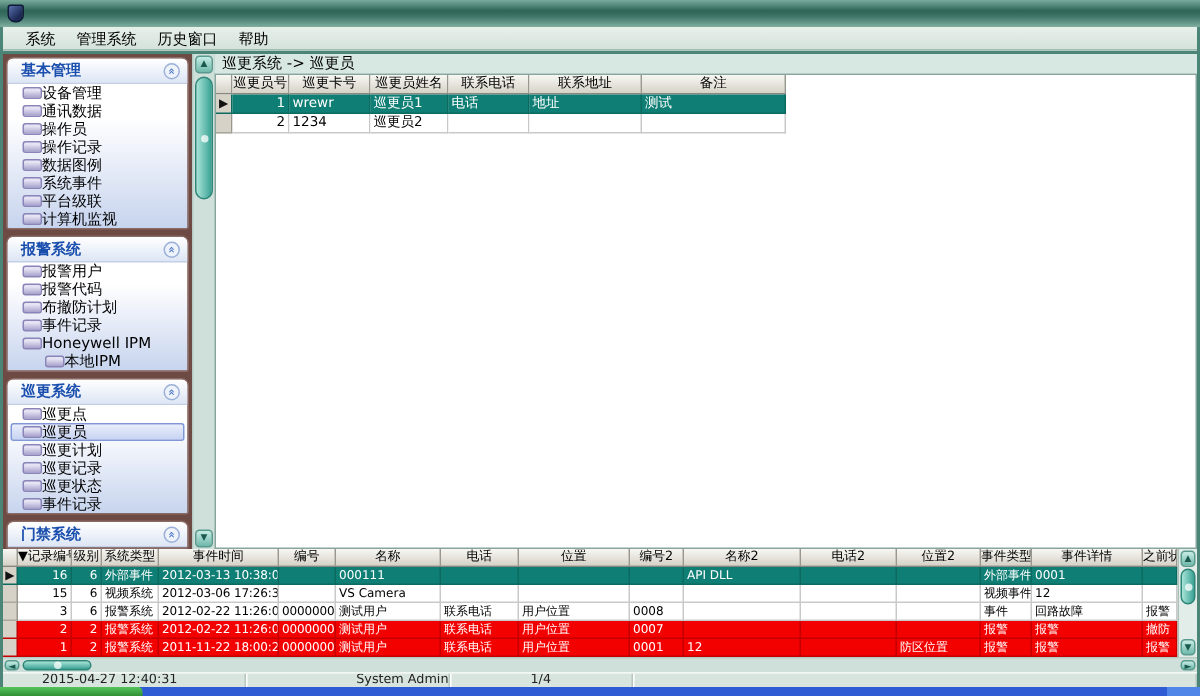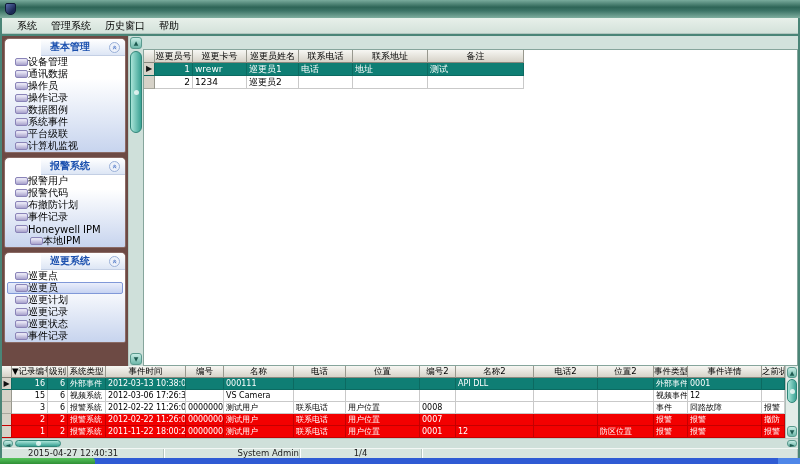--- a/index.html
+++ b/index.html
@@ -25,21 +25,21 @@
     padding-left:8px; border-bottom:1px solid #b2c7bf; }
   .menu-item { padding:12px 7px; white-space:nowrap; cursor:default; }
 
   
   .sidebar { position:absolute; left:2px; top:36px; width:126px; height:330px;
     background:#6d4a44; padding:2px 2px 0 2px; overflow:hidden; }
   .panel { background:linear-gradient(to bottom,#ffffff 35%,#c7d4ee 100%);
     border:1px solid #8a6a64; border-radius:5px 5px 2px 2px; margin-bottom:4px; overflow:hidden; }
   .panel-header { height:17px; display:flex; align-items:center; justify-content:space-between;
     padding:0 5px 0 9px; background:linear-gradient(to bottom,#ffffff,#dde6f5);
-    border-bottom:1px solid #c3cfe4;margin-left:36px; }
+    border-bottom:1px solid #c3cfe4; }
   .panel-title { color:#1a4fae; font-weight:bold; font-size:10px; white-space:nowrap; }
   .collapse-icon { width:11px; height:11px; border-radius:50%; border:1px solid #9ab0d8;
     color:#3a68c0; font-size:8px; line-height:9px; text-align:center; background:#eef2fa; }
   .collapse-icon span { display:inline-block; transform:rotate(90deg); }
   .panel-item { height:12px; display:flex; align-items:center; gap:0; padding-left:7px;
     white-space:nowrap; cursor:default; margin:0 2px; border:1px solid transparent; }
   .panel-item.indent { padding-left:22px; }
   .panel-item.selected { background:linear-gradient(to bottom,#eaeefb,#c6d3f2);
     border:1px solid #8098d8; border-radius:2px; }
   .item-icon { flex:0 0 13px; width:13px; height:8px; border-radius:2px;
@@ -229,29 +229,36 @@
         </div>
         <div class="panel-item">
           <span class="item-icon"></span>
           <span class="item-label">巡更状态</span>
         </div>
         <div class="panel-item">
           <span class="item-icon"></span>
           <span class="item-label">事件记录</span>
         </div>
       </div>
+      <div class="panel">
+        <div class="panel-header">
+          <span class="panel-title">门禁系统</span>
+          <span class="collapse-icon"><span>«</span></span>
+        </div>
+      </div>
     </div>
 
   <div class="scrollstrip">
     <div class="sbtn" style="top:1px;">▲</div>
     <div class="vthumb" style="top:15px; height:82px;"></div>
     <div class="sbtn" style="bottom:1px;">▼</div>
   </div>
 
   <div class="main">
+    <div class="breadcrumb">巡更系统 -&gt; 巡更员</div>
     <div class="whitepanel">
       <div class="grid" style="grid-template-columns: 11px 38px 54px 52px 54px 75px 96px;">
           <div class="gh"></div>
           <div class="gh">巡更员号</div>
           <div class="gh">巡更卡号</div>
           <div class="gh">巡更员姓名</div>
           <div class="gh">联系电话</div>
           <div class="gh">联系地址</div>
           <div class="gh">备注</div>
           <div class="gc gsel r-selected">▶</div>

